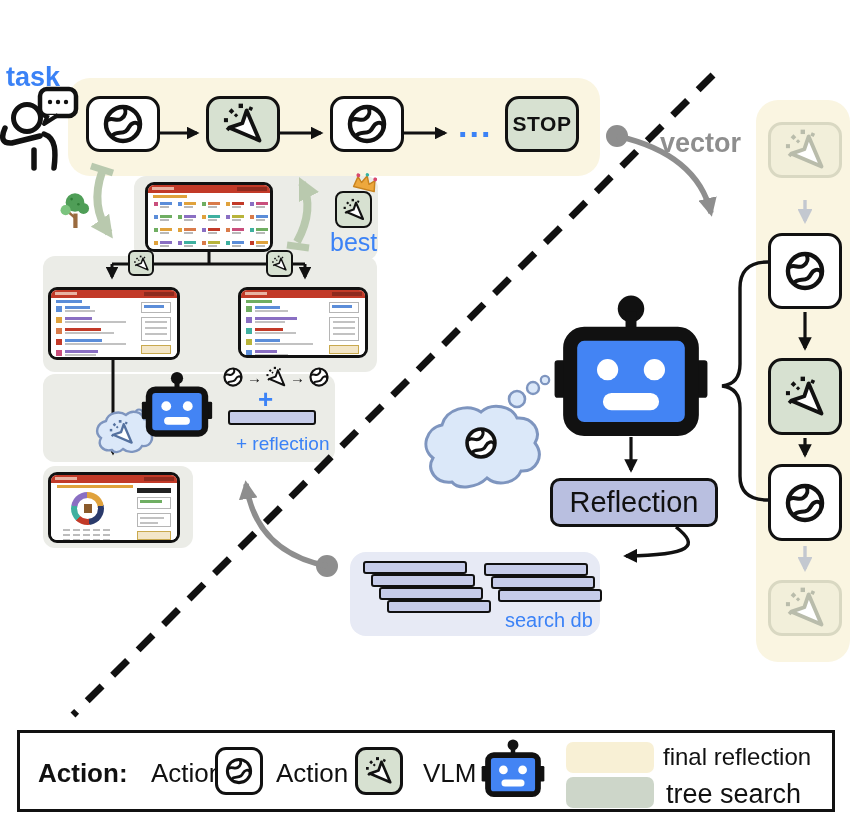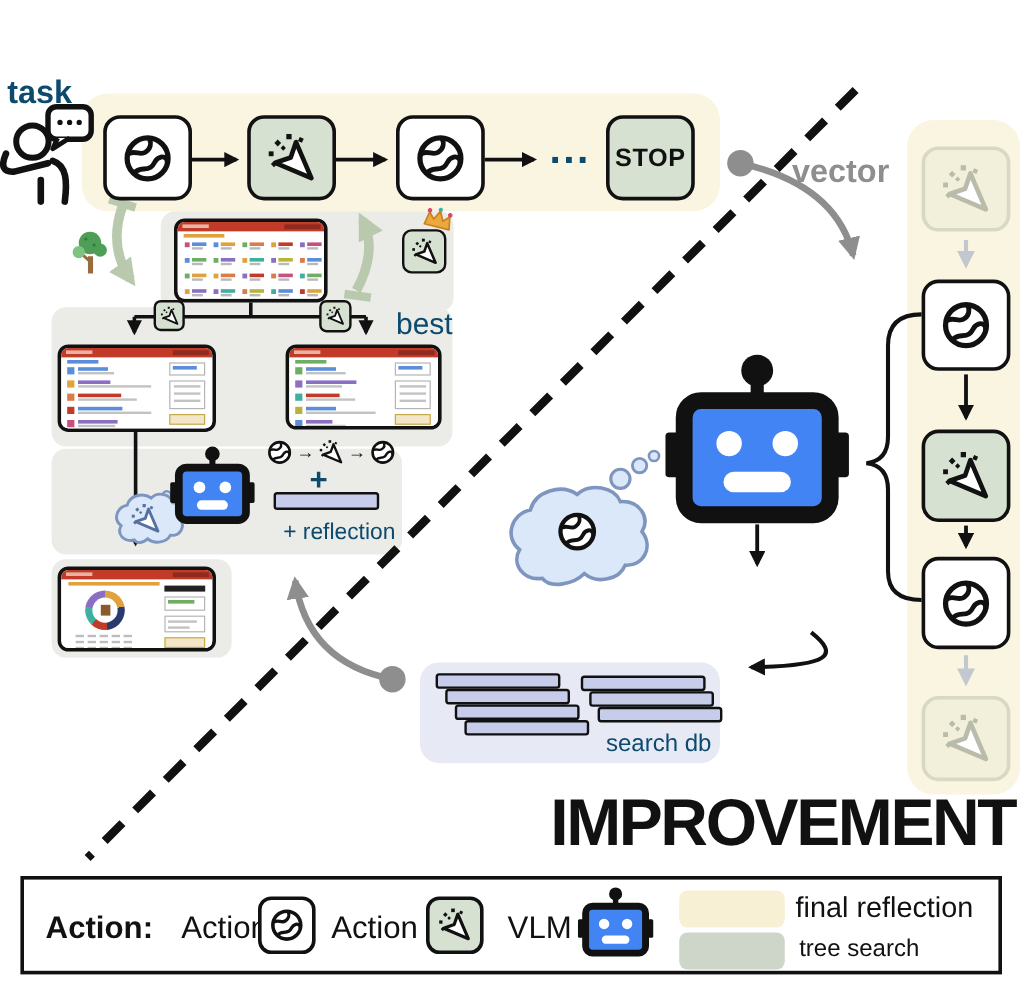--- a/index.html
+++ b/index.html
@@ -3,21 +3,21 @@
 <meta charset="utf-8">
 <style>
   html,body{margin:0;padding:0;background:#fff;}
   #canvas{position:relative;width:852px;height:820px;background:#fff;overflow:hidden;
           font-family:"Liberation Sans",sans-serif;color:#111;}
   .abs{position:absolute;}
   .band{position:absolute;background:#faf5e1;border-radius:22px;}
   .panel{position:absolute;background:#ebece7;border-radius:12px;}
   .big-title{position:absolute;font-weight:800;letter-spacing:-1px;color:#111;line-height:1;}
   .gray-label{position:absolute;font-weight:700;color:#8e8e8e;line-height:1;}
-  .node{position:absolute;width:74px;height:71px;border:3.2px solid #111;border-radius:14px;
+  .node{position:absolute;width:74px;height:56px;border:3.2px solid #111;border-radius:14px;
         background:#fff;display:flex;align-items:center;justify-content:center;box-sizing:border-box;}
   .node.green{background:#d7e1d1;}
   .node.faded{border-color:#d9d8c2;background:#f2efda;}
   .node .icon{width:44px;height:44px;color:#111;}
   .node.faded .icon{color:#b9bcab;}
   .minibox{position:absolute;border:2.6px solid #111;border-radius:6px;background:#d7e1d1;
            display:flex;align-items:center;justify-content:center;box-sizing:border-box;}
   .minibox .icon{width:17px;height:17px;color:#111;}
   .stop-text{font-size:21px;font-weight:800;letter-spacing:0.5px;}
   .shot{position:absolute;background:#fff;border:3px solid #111;border-radius:9px;overflow:hidden;
@@ -34,21 +34,21 @@
                   display:flex;align-items:center;justify-content:center;font-size:29px;color:#111;box-sizing:border-box;}
   .vpanel{position:absolute;background:#e7eaf5;border-radius:16px;}
   .vbar{position:absolute;background:#c6cce9;border:2.4px solid #111;border-radius:3px;box-sizing:border-box;height:13px;width:104px;}
   .legend{position:absolute;left:17px;top:730px;width:818px;height:82px;border:3px solid #111;background:#fff;box-sizing:border-box;}
   .lg-text{position:absolute;font-size:26px;color:#111;line-height:1;}
   .lg-node{position:absolute;width:48px;height:48px;border:3.2px solid #111;border-radius:11px;background:#fff;
            display:flex;align-items:center;justify-content:center;box-sizing:border-box;}
   .lg-node.green{background:#d7e1d1;}
   .lg-node .icon{width:30px;height:30px;color:#111;}
   .swatch{position:absolute;width:88px;height:31px;border-radius:7px;}
-  .plain{color:#0c4a6e;position:absolute;line-height:1;}
+  .plain{color:#3b82f6;position:absolute;line-height:1;}
 </style>
 </head>
 <body>
 
 <svg width="0" height="0" style="position:absolute" aria-hidden="true">
   <defs>
     <symbol id="globe" viewBox="0 0 24 24">
       <circle cx="12" cy="12" r="9.3" fill="#fff" stroke="currentColor" stroke-width="2.4"></circle>
       <path d="M3.6 9.8 C6.5 8.2 8.5 10.8 11 9.2 C13.5 7.6 13.8 5 12.8 3.1" fill="none" stroke="currentColor" stroke-width="2.2" stroke-linecap="round"></path>
       <path d="M6 18.6 C8 15.8 11 17.6 13.4 16 C15.8 14.4 14.8 12.2 18 11.4 C20 10.9 21.1 12.6 20.9 13.9" fill="none" stroke="currentColor" stroke-width="2.2" stroke-linecap="round"></path>
@@ -85,21 +85,20 @@
       <circle cx="9" cy="22" r="6" fill="#7cc47f"></circle>
       <circle cx="30" cy="20" r="6.5" fill="#4f9e57"></circle>
       <circle cx="16" cy="9" r="1.5" fill="#2e7d36"></circle>
       <circle cx="24" cy="15" r="1.5" fill="#2e7d36"></circle>
     </symbol>
   </defs>
 </svg>
 
 <div id="canvas">
 
-  <div class="big-title" style="right:6px;top:658px;font-size:55px;letter-spacing:-2px;">IMPROVEMENT</div>
 
   <div class="band" style="left:68px;top:78px;width:532px;height:98px;"></div>
   <div class="band" style="left:756px;top:100px;width:94px;height:562px;"></div>
   <div class="panel" style="left:134px;top:176px;width:244px;height:84px;"></div>
   <div class="panel" style="left:43px;top:256px;width:334px;height:116px;"></div>
   <div class="panel" style="left:43px;top:374px;width:292px;height:88px;"></div>
   <div class="panel" style="left:43px;top:466px;width:150px;height:82px;"></div>
 
   <svg class="abs" style="left:0;top:0;" width="852" height="820">
     <defs>
@@ -216,21 +215,21 @@
       <use href="#tree"></use>
     </svg>
   <div class="minibox" style="left:335px;top:191px;width:37px;height:37px;border-radius:8px;">
       <svg class="icon" style="width:24px;height:24px;">
         <use href="#cursor"></use>
       </svg>
     </div>
   <svg class="abs" style="left:352px;top:172px;transform:rotate(14deg);" width="27" height="21">
       <use href="#crown"></use>
     </svg>
-  <div class="plain" style="left:330px;top:230px;font-size:25px;margin-top:28px;">best</div>
+  <div class="plain" style="left:330px;top:230px;font-size:25px;">best</div>
 
   <div class="shot" style="left:145px;top:182px;width:128px;height:70px;">
     <div class="shot-header"></div>
     <div class="shot-body">
         <div style="position: absolute; left: 5px; top: 2px; width: 34px; height: 3px; background: rgb(224, 162, 60);"></div>
         <div style="position: absolute; left: 6px; top: 9px; width: 4px; height: 4px; background: rgb(201, 79, 124);"></div>
         <div style="position: absolute; left: 12px; top: 9px; width: 12px; height: 2.5px; background: rgb(91, 141, 217);"></div>
         <div style="position: absolute; left: 12px; top: 13px; width: 9px; height: 2px; background: rgb(185, 185, 185);"></div>
         <div style="position: absolute; left: 6px; top: 22px; width: 4px; height: 4px; background: rgb(91, 141, 217);"></div>
         <div style="position: absolute; left: 12px; top: 22px; width: 12px; height: 2.5px; background: rgb(111, 174, 98);"></div>
@@ -407,20 +406,21 @@
         <use href="#globe"></use>
       </svg>
   </div>
   <div class="plain" style="left:258px;top:386px;font-size:26px;font-weight:700;">+</div>
   <div class="bar" style="left:228px;top:410px;width:88px;height:15px;"></div>
   <div class="plain" style="left:236px;top:434px;font-size:19px;">+ reflection</div>
 
   <svg class="abs" style="left:553px;top:293px;" width="156" height="144">
       <use href="#robot"></use>
     </svg>
+  <div class="reflection-box" style="left:550px;top:478px;width:168px;height:49px;">Reflection</div>
   <div class="vpanel" style="left:350px;top:552px;width:250px;height:84px;"></div>
   <div class="vbar" style="left:363px;top:561px;"></div>
   <div class="vbar" style="left:371px;top:574px;"></div>
   <div class="vbar" style="left:379px;top:587px;"></div>
   <div class="vbar" style="left:387px;top:600px;"></div>
   <div class="vbar" style="left:484px;top:563px;"></div>
   <div class="vbar" style="left:491px;top:576px;"></div>
   <div class="vbar" style="left:498px;top:589px;"></div>
   <div class="plain" style="left:505px;top:610px;font-size:20px;">search db</div>
 
@@ -464,16 +464,16 @@
           <use href="#cursor"></use>
         </svg>
       </div>
     <div class="lg-text" style="left:403px;top:27px;">VLM</div>
     <svg class="abs" style="left:461px;top:5px;" width="64" height="60">
         <use href="#robot"></use>
       </svg>
     <div class="swatch" style="left:546px;top:9px;background:#f8f0d5;"></div>
     <div class="swatch" style="left:546px;top:44px;background:#cdd6c9;"></div>
     <div class="lg-text" style="left:643px;top:12px;font-size:24px;">final reflection</div>
-    <div class="lg-text" style="left:646px;top:48px;font-size:20px;">tree search</div>
+    <div class="lg-text" style="left:646px;top:48px;font-size:27px;">tree search</div>
   </div>
 
 </div>
 
 </body></html>

